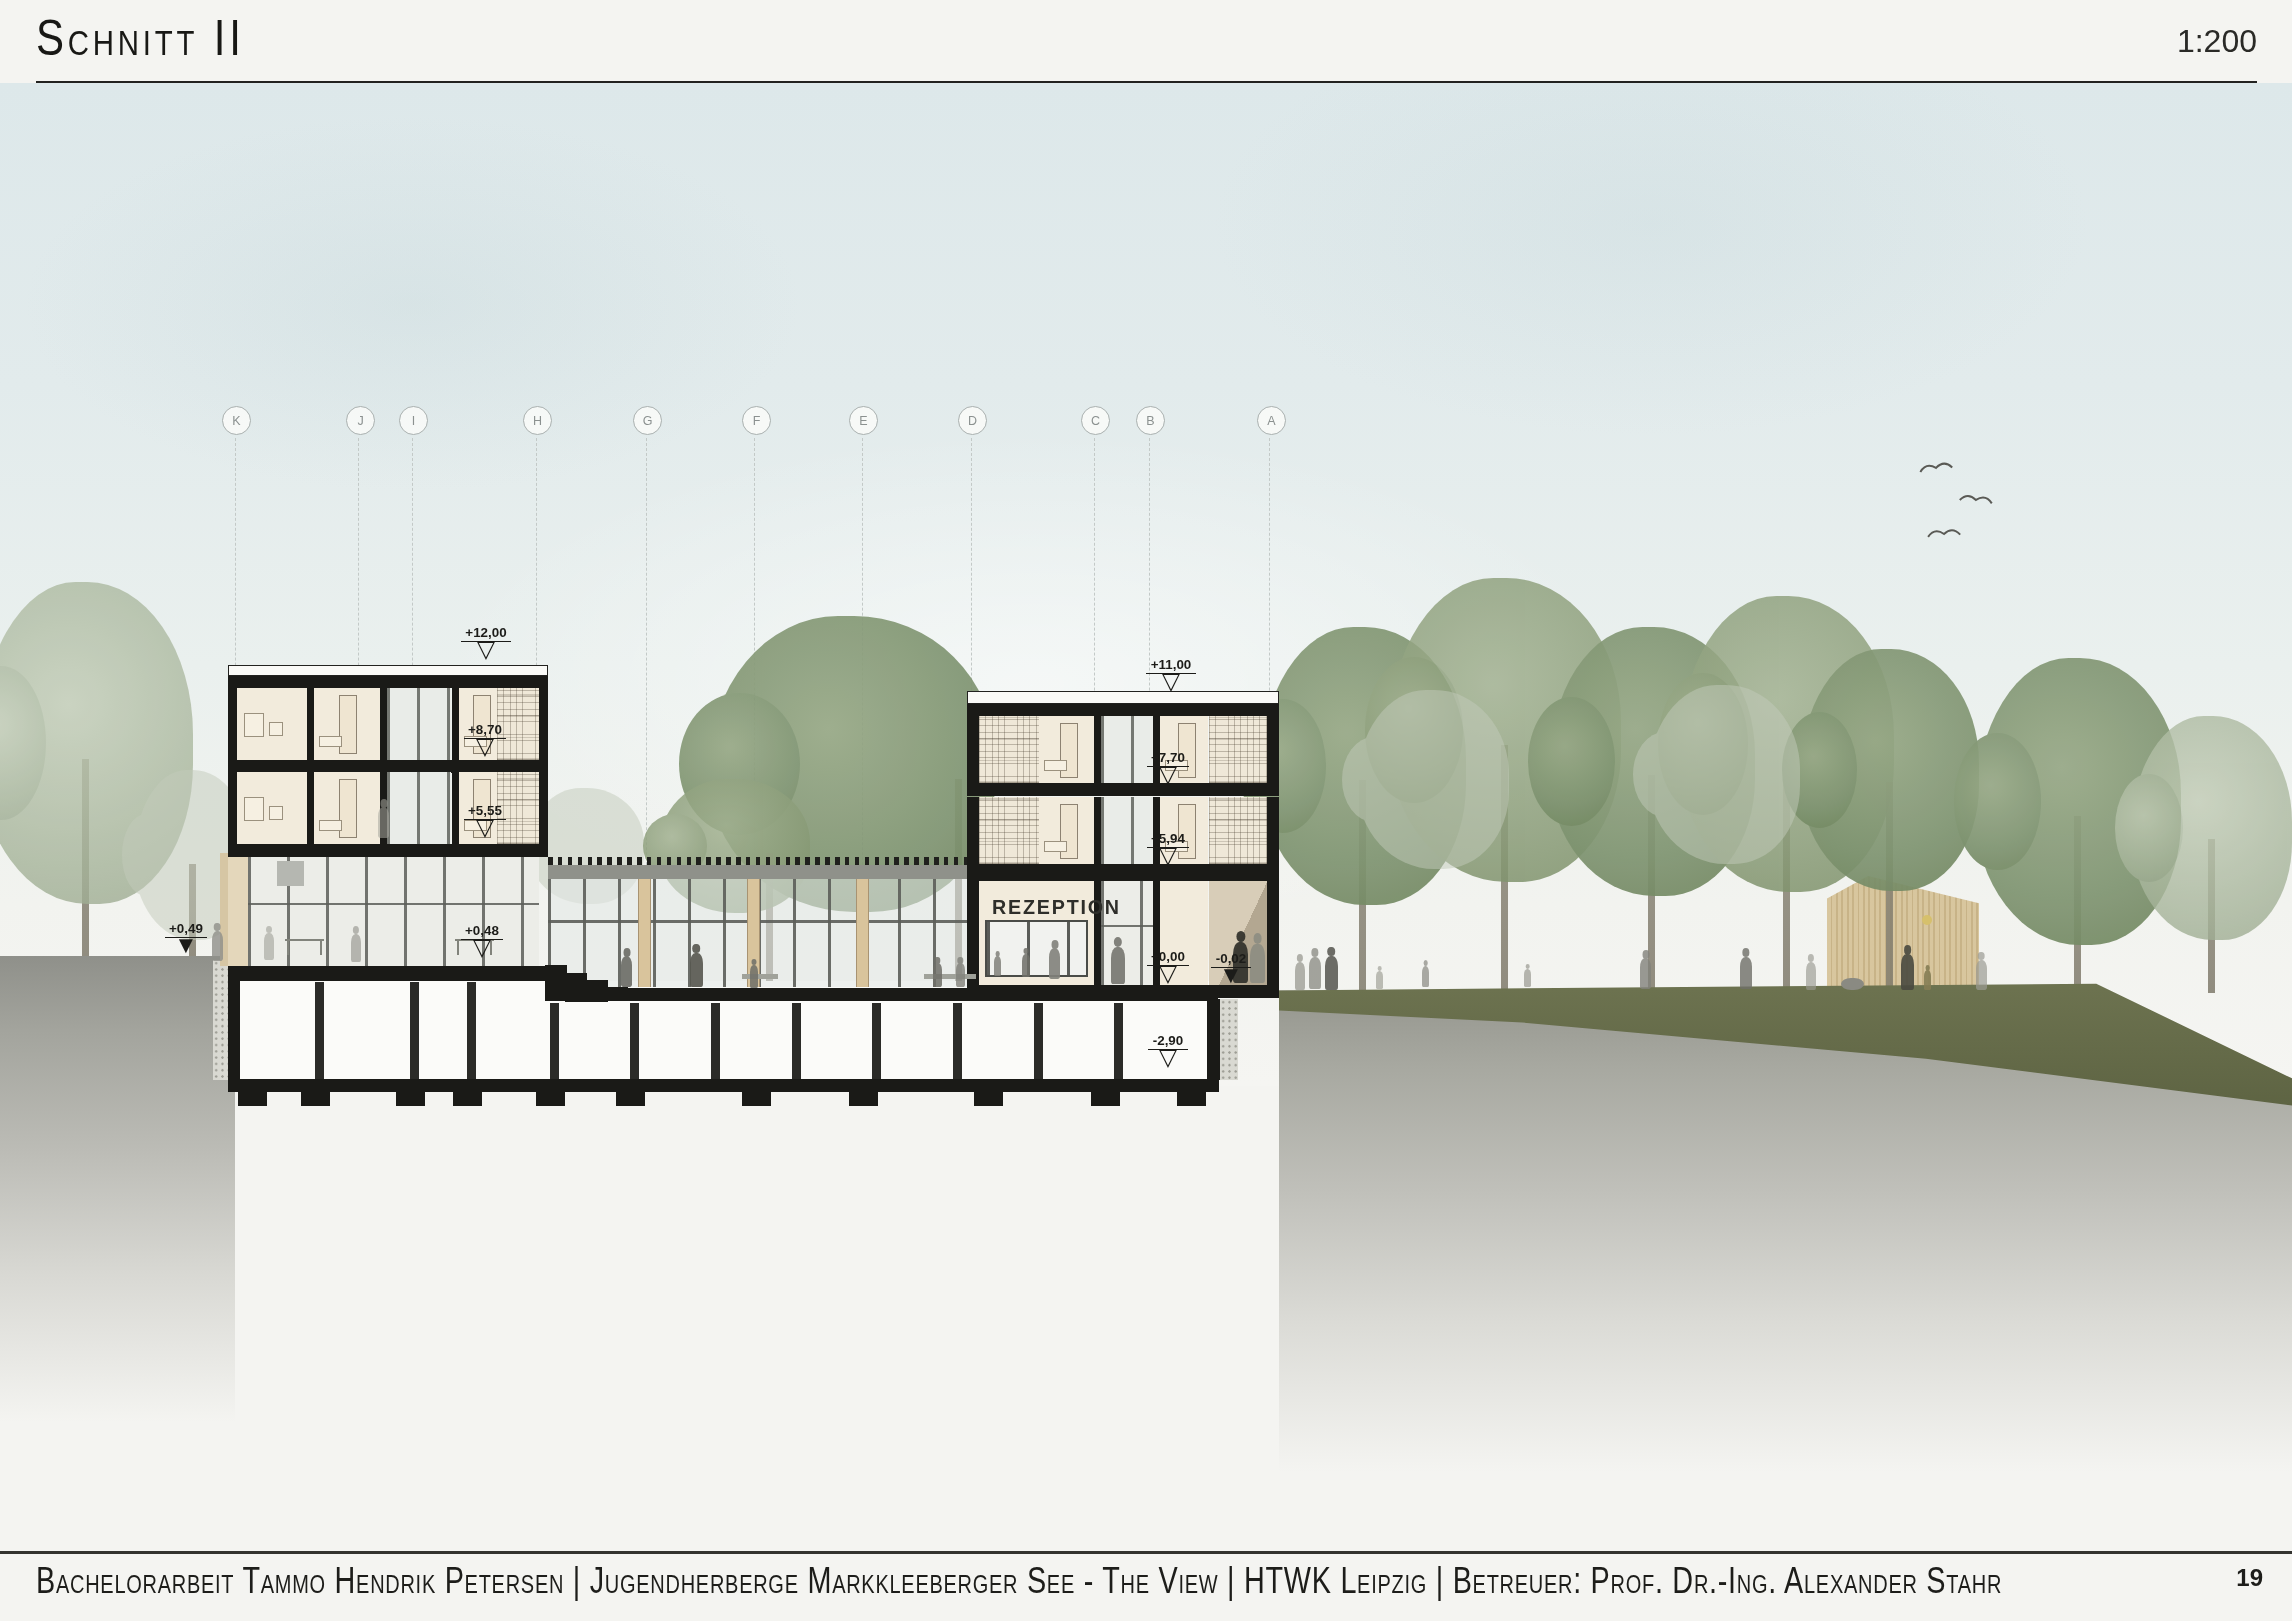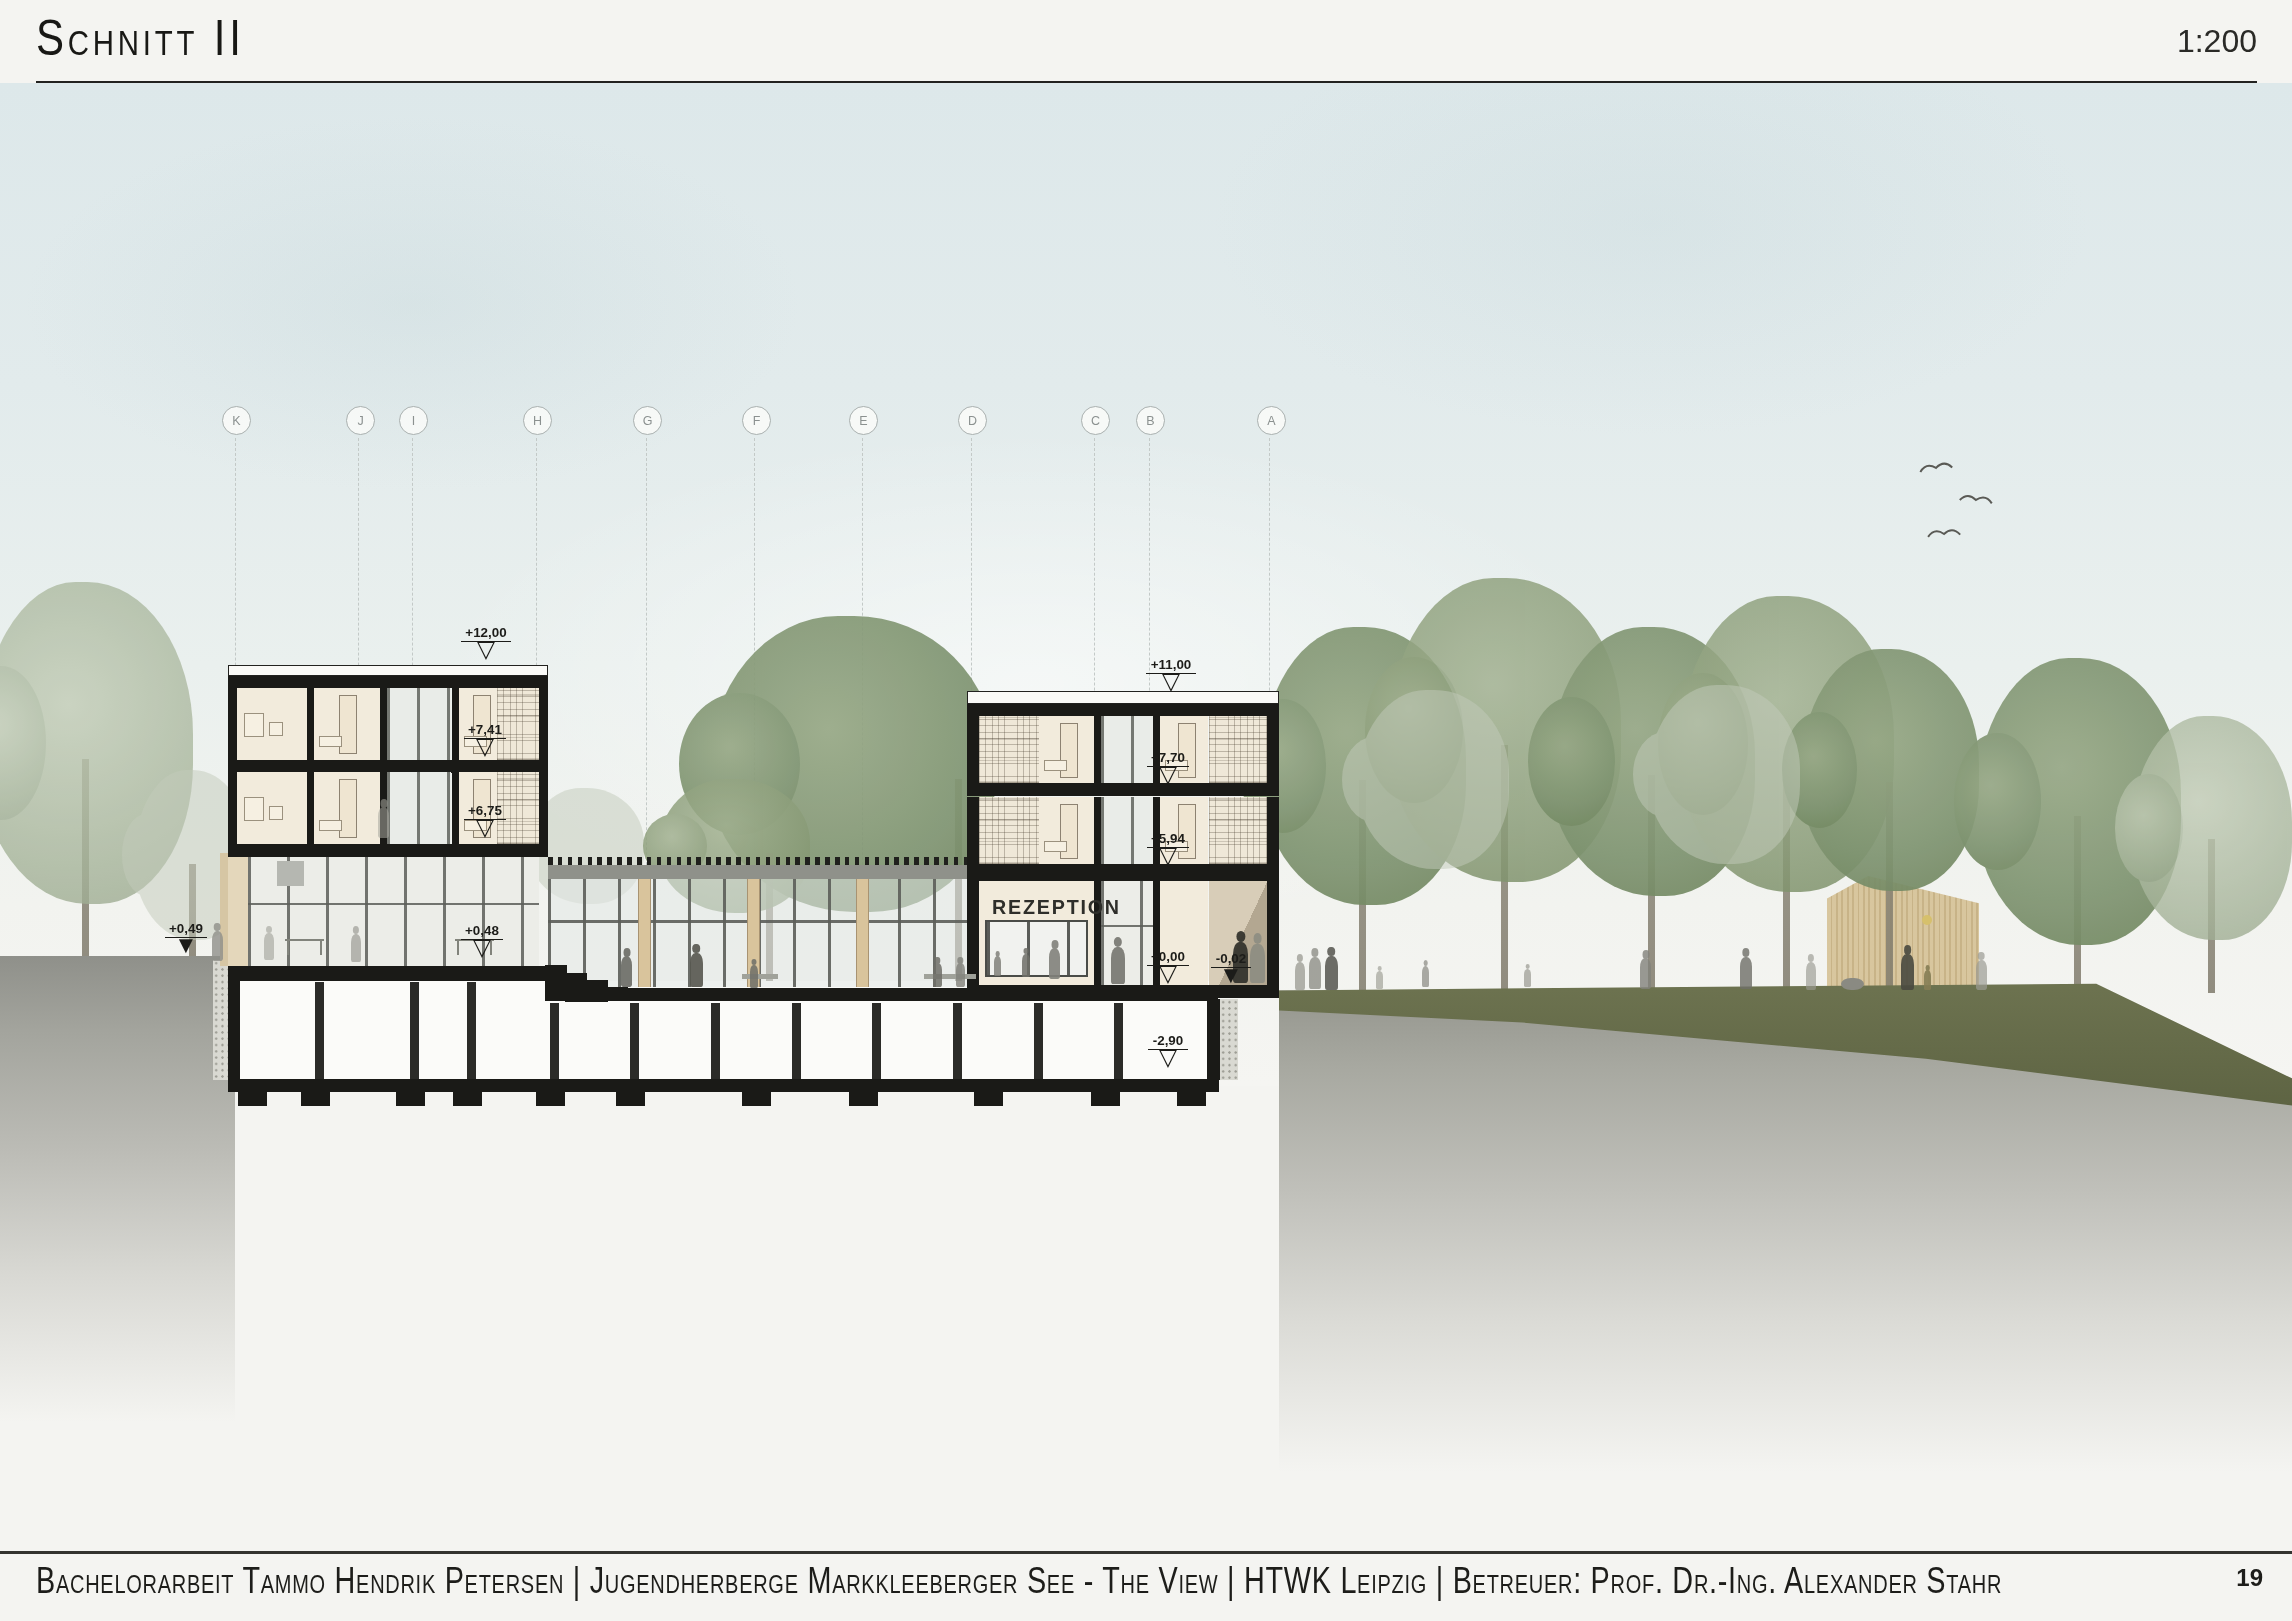--- a/index.html
+++ b/index.html
@@ -386,22 +386,22 @@
       <div class="ball" style="left: 1922px; top: 915px; width: 9.9px; height: 9.9px;"></div>
       <div class="dog" style="left: 1841px; top: 978px; width: 23px; height: 11.6px;"></div>
       <div class="bench" style="left: 742px; top: 974px; width: 36px; height: 4.5px;"></div>
       <div class="bench" style="left: 924px; top: 974px; width: 52px; height: 4.5px;"></div>
       <div class="tbl" style="left: 285px; top: 939px; width: 39px; height: 16px;"></div>
       <div class="tbl" style="left: 455px; top: 939px; width: 39px; height: 16px;"></div>
     </div>
 
   <div id="lvllayer">
       <div class="lvl" style="left: 486px; top: 626px;"><b>+12,00</b><span class="tri">▽</span></div>
-      <div class="lvl" style="left: 485px; top: 723px;"><b>+7,41</b><span class="tri">▽</span></div>
-      <div class="lvl" style="left: 485px; top: 804px;"><b>+6,75</b><span class="tri">▽</span></div>
+      <div class="lvl" style="left: 485px; top: 723px;"><b>+8,70</b><span class="tri">▽</span></div>
+      <div class="lvl" style="left: 485px; top: 804px;"><b>+5,55</b><span class="tri">▽</span></div>
       <div class="lvl" style="left: 482px; top: 924px;"><b>+0,48</b><span class="tri">▽</span></div>
       <div class="lvl" style="left: 186px; top: 922px;"><b>+0,49</b><span class="tri">▼</span></div>
       <div class="lvl" style="left: 1171px; top: 658px;"><b>+11,00</b><span class="tri">▽</span></div>
       <div class="lvl" style="left: 1168px; top: 751px;"><b>+7,70</b><span class="tri">▽</span></div>
       <div class="lvl" style="left: 1168px; top: 832px;"><b>+5,94</b><span class="tri">▽</span></div>
       <div class="lvl" style="left: 1168px; top: 950px;"><b>+0,00</b><span class="tri">▽</span></div>
       <div class="lvl" style="left: 1231px; top: 952px;"><b>-0,02</b><span class="tri">▼</span></div>
       <div class="lvl" style="left: 1168px; top: 1034px;"><b>-2,90</b><span class="tri">▽</span></div>
     </div>
 

